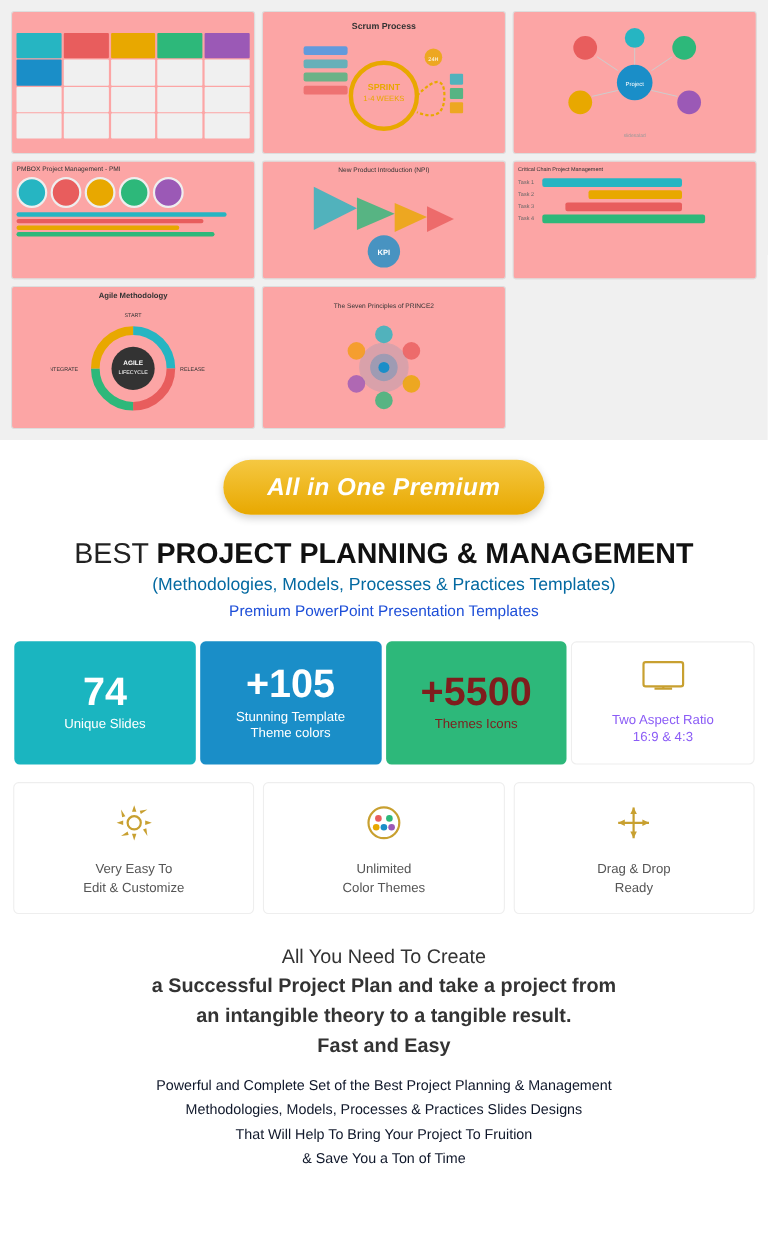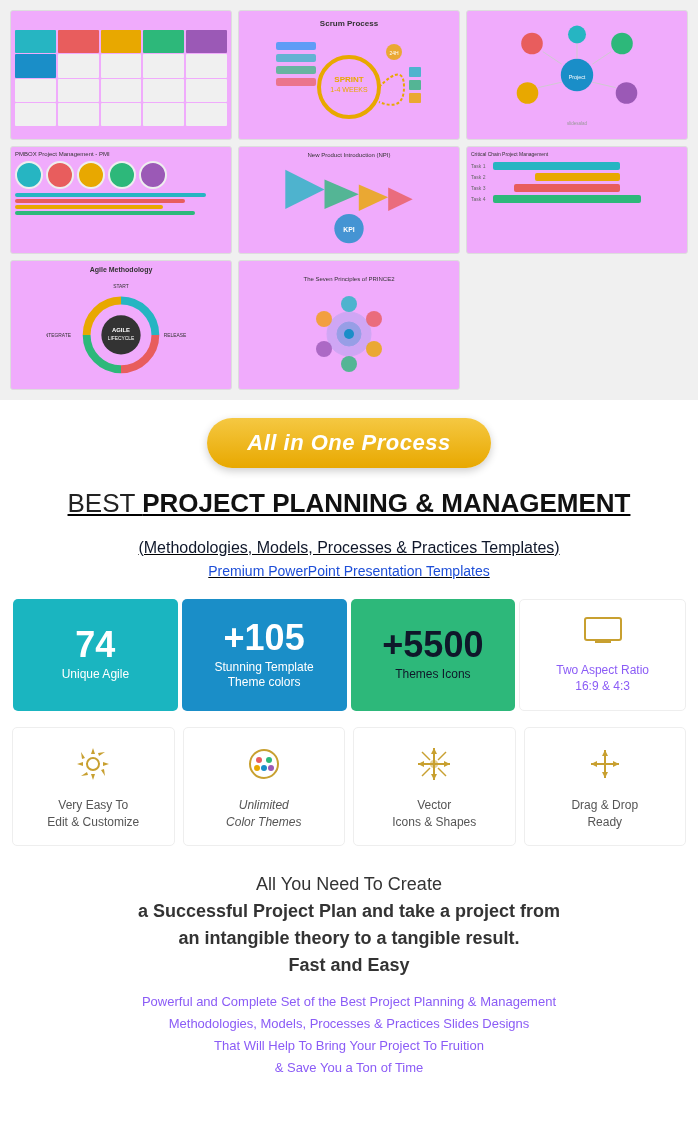--- a/index.html
+++ b/index.html
@@ -20,21 +20,21 @@
     }
 
     .gallery-grid {
       display: grid;
       grid-template-columns: repeat(3, 1fr);
       gap: 6px;
       height: 100%;
     }
 
     .slide-thumb {
-      background: #f0abfc;
+      background: #fca5a5;
       border: 1px solid #ddd;
       border-radius: 3px;
       overflow: hidden;
       display: flex;
       align-items: center;
       justify-content: center;
       font-size: 9px;
       color: #666;
       position: relative;
     }
@@ -59,38 +59,37 @@
       border: none;
       cursor: pointer;
       box-shadow: 0 3px 8px rgba(0,0,0,0.2);
       letter-spacing: 0.5px;
     }
 
     
     .heading-section {
       text-align: center;
       padding: 10px 20px 5px 20px;
-      text-decoration: underline;
     }
 
     .heading-section .line1 {
       font-size: 26px;
       color: #222;
       font-weight: normal;
     }
 
     .heading-section .line1 strong {
       font-weight: 900;
       color: #111;
     }
 
     .heading-section .line2 {
       font-size: 16px;
-      color: #0f172a;
-      margin-top: 20px;
+      color: #0369a1;
+      margin-top: 4px;
     }
 
     .heading-section .line3 {
       font-size: 14px;
       color: #1d4ed8;
       margin-top: 6px;
     }
 
     
     .feature-row {
@@ -115,21 +114,21 @@
       color: #fff;
     }
 
     .feature-box.blue {
       background: #1a8ec8;
       color: #fff;
     }
 
     .feature-box.green {
       background: #2db87a;
-      color: #0f172a;
+      color: #7f1d1d;
     }
 
     .feature-box.white {
       background: #fff;
       color: #c8a030;
       border: 1px solid #eee;
     }
 
     .feature-box .big-num {
       font-size: 36px;
@@ -191,21 +190,21 @@
       line-height: 1.5;
       margin-bottom: 12px;
     }
 
     .bottom-section .main-text strong {
       font-weight: bold;
     }
 
     .bottom-section .desc-text {
       font-size: 13px;
-      color: #8b5cf6;
+      color: #0f172a;
       line-height: 1.7;
     }
 
     
     .thumb-content {
       width: 100%;
       height: 100%;
       padding: 4px;
       position: relative;
     }
@@ -419,36 +418,36 @@
           <circle cx="40" cy="35" r="8" fill="#f39c12" opacity="0.8"></circle>
         </svg>
       </div>
     </div>
 
 
   </div>
 </div>
 
 <div class="badge-section">
-  <button class="badge-btn">All in One Process</button>
+  <button class="badge-btn">All in One Premium</button>
 </div>
 
 <div class="heading-section">
   <div class="line1">
     <span>BEST </span><strong>PROJECT PLANNING &amp; MANAGEMENT</strong>
   </div>
   <div class="line2">(Methodologies, Models, Processes &amp; Practices Templates)</div>
   <div class="line3">Premium PowerPoint Presentation Templates</div>
 </div>
 
 <div class="feature-row">
 
   <div class="feature-box teal">
     <div class="big-num">74</div>
-    <div class="sub-label">Unique Agile</div>
+    <div class="sub-label">Unique Slides</div>
   </div>
 
   <div class="feature-box blue">
     <div class="big-num">+105</div>
     <div class="sub-label" style="white-space:pre-line;">Stunning Template
 Theme colors</div>
   </div>
 
   <div class="feature-box green">
     <div class="big-num">+5500</div>
@@ -493,45 +492,24 @@
     <div class="icon-area">
       <svg width="36" height="36" viewBox="0 0 36 36" fill="none">
         <circle cx="18" cy="18" r="14" stroke="#c8a030" stroke-width="2" fill="none"></circle>
         <circle cx="13" cy="14" r="3" fill="#e85d5d"></circle>
         <circle cx="23" cy="14" r="3" fill="#2db87a"></circle>
         <circle cx="18" cy="22" r="3" fill="#1a8ec8"></circle>
         <circle cx="11" cy="22" r="3" fill="#e8a800"></circle>
         <circle cx="25" cy="22" r="3" fill="#9b59b6"></circle>
       </svg>
     </div>
-    <div class="label" style="white-space:pre-line;font-style:italic;">Unlimited
+    <div class="label" style="white-space:pre-line;">Unlimited
 Color Themes</div>
   </div>
 
-  <div class="feature-box-2">
-    <div class="icon-area">
-      <svg width="36" height="36" viewBox="0 0 36 36" fill="none">
-
-        <line x1="18" y1="2" x2="18" y2="34" stroke="#c8a030" stroke-width="2"></line>
-        <line x1="2" y1="18" x2="34" y2="18" stroke="#c8a030" stroke-width="2"></line>
-        <polygon points="18,2 15,8 21,8" fill="#c8a030"></polygon>
-        <polygon points="18,34 15,28 21,28" fill="#c8a030"></polygon>
-        <polygon points="2,18 8,15 8,21" fill="#c8a030"></polygon>
-        <polygon points="34,18 28,15 28,21" fill="#c8a030"></polygon>
-
-        <line x1="6" y1="6" x2="14" y2="14" stroke="#c8a030" stroke-width="1.5"></line>
-        <line x1="30" y1="6" x2="22" y2="14" stroke="#c8a030" stroke-width="1.5"></line>
-        <line x1="6" y1="30" x2="14" y2="22" stroke="#c8a030" stroke-width="1.5"></line>
-        <line x1="30" y1="30" x2="22" y2="22" stroke="#c8a030" stroke-width="1.5"></line>
-        <circle cx="18" cy="18" r="4" fill="#c8a030" opacity="0.5"></circle>
-      </svg>
-    </div>
-    <div class="label" style="white-space:pre-line;">Vector
-Icons &amp; Shapes</div>
-  </div>
 
   <div class="feature-box-2">
     <div class="icon-area">
       <svg width="36" height="36" viewBox="0 0 36 36" fill="none">
 
         <line x1="18" y1="4" x2="18" y2="32" stroke="#c8a030" stroke-width="2"></line>
         <line x1="4" y1="18" x2="32" y2="18" stroke="#c8a030" stroke-width="2"></line>
         <polygon points="18,4 15,10 21,10" fill="#c8a030"></polygon>
         <polygon points="18,32 15,26 21,26" fill="#c8a030"></polygon>
         <polygon points="4,18 10,15 10,21" fill="#c8a030"></polygon>

